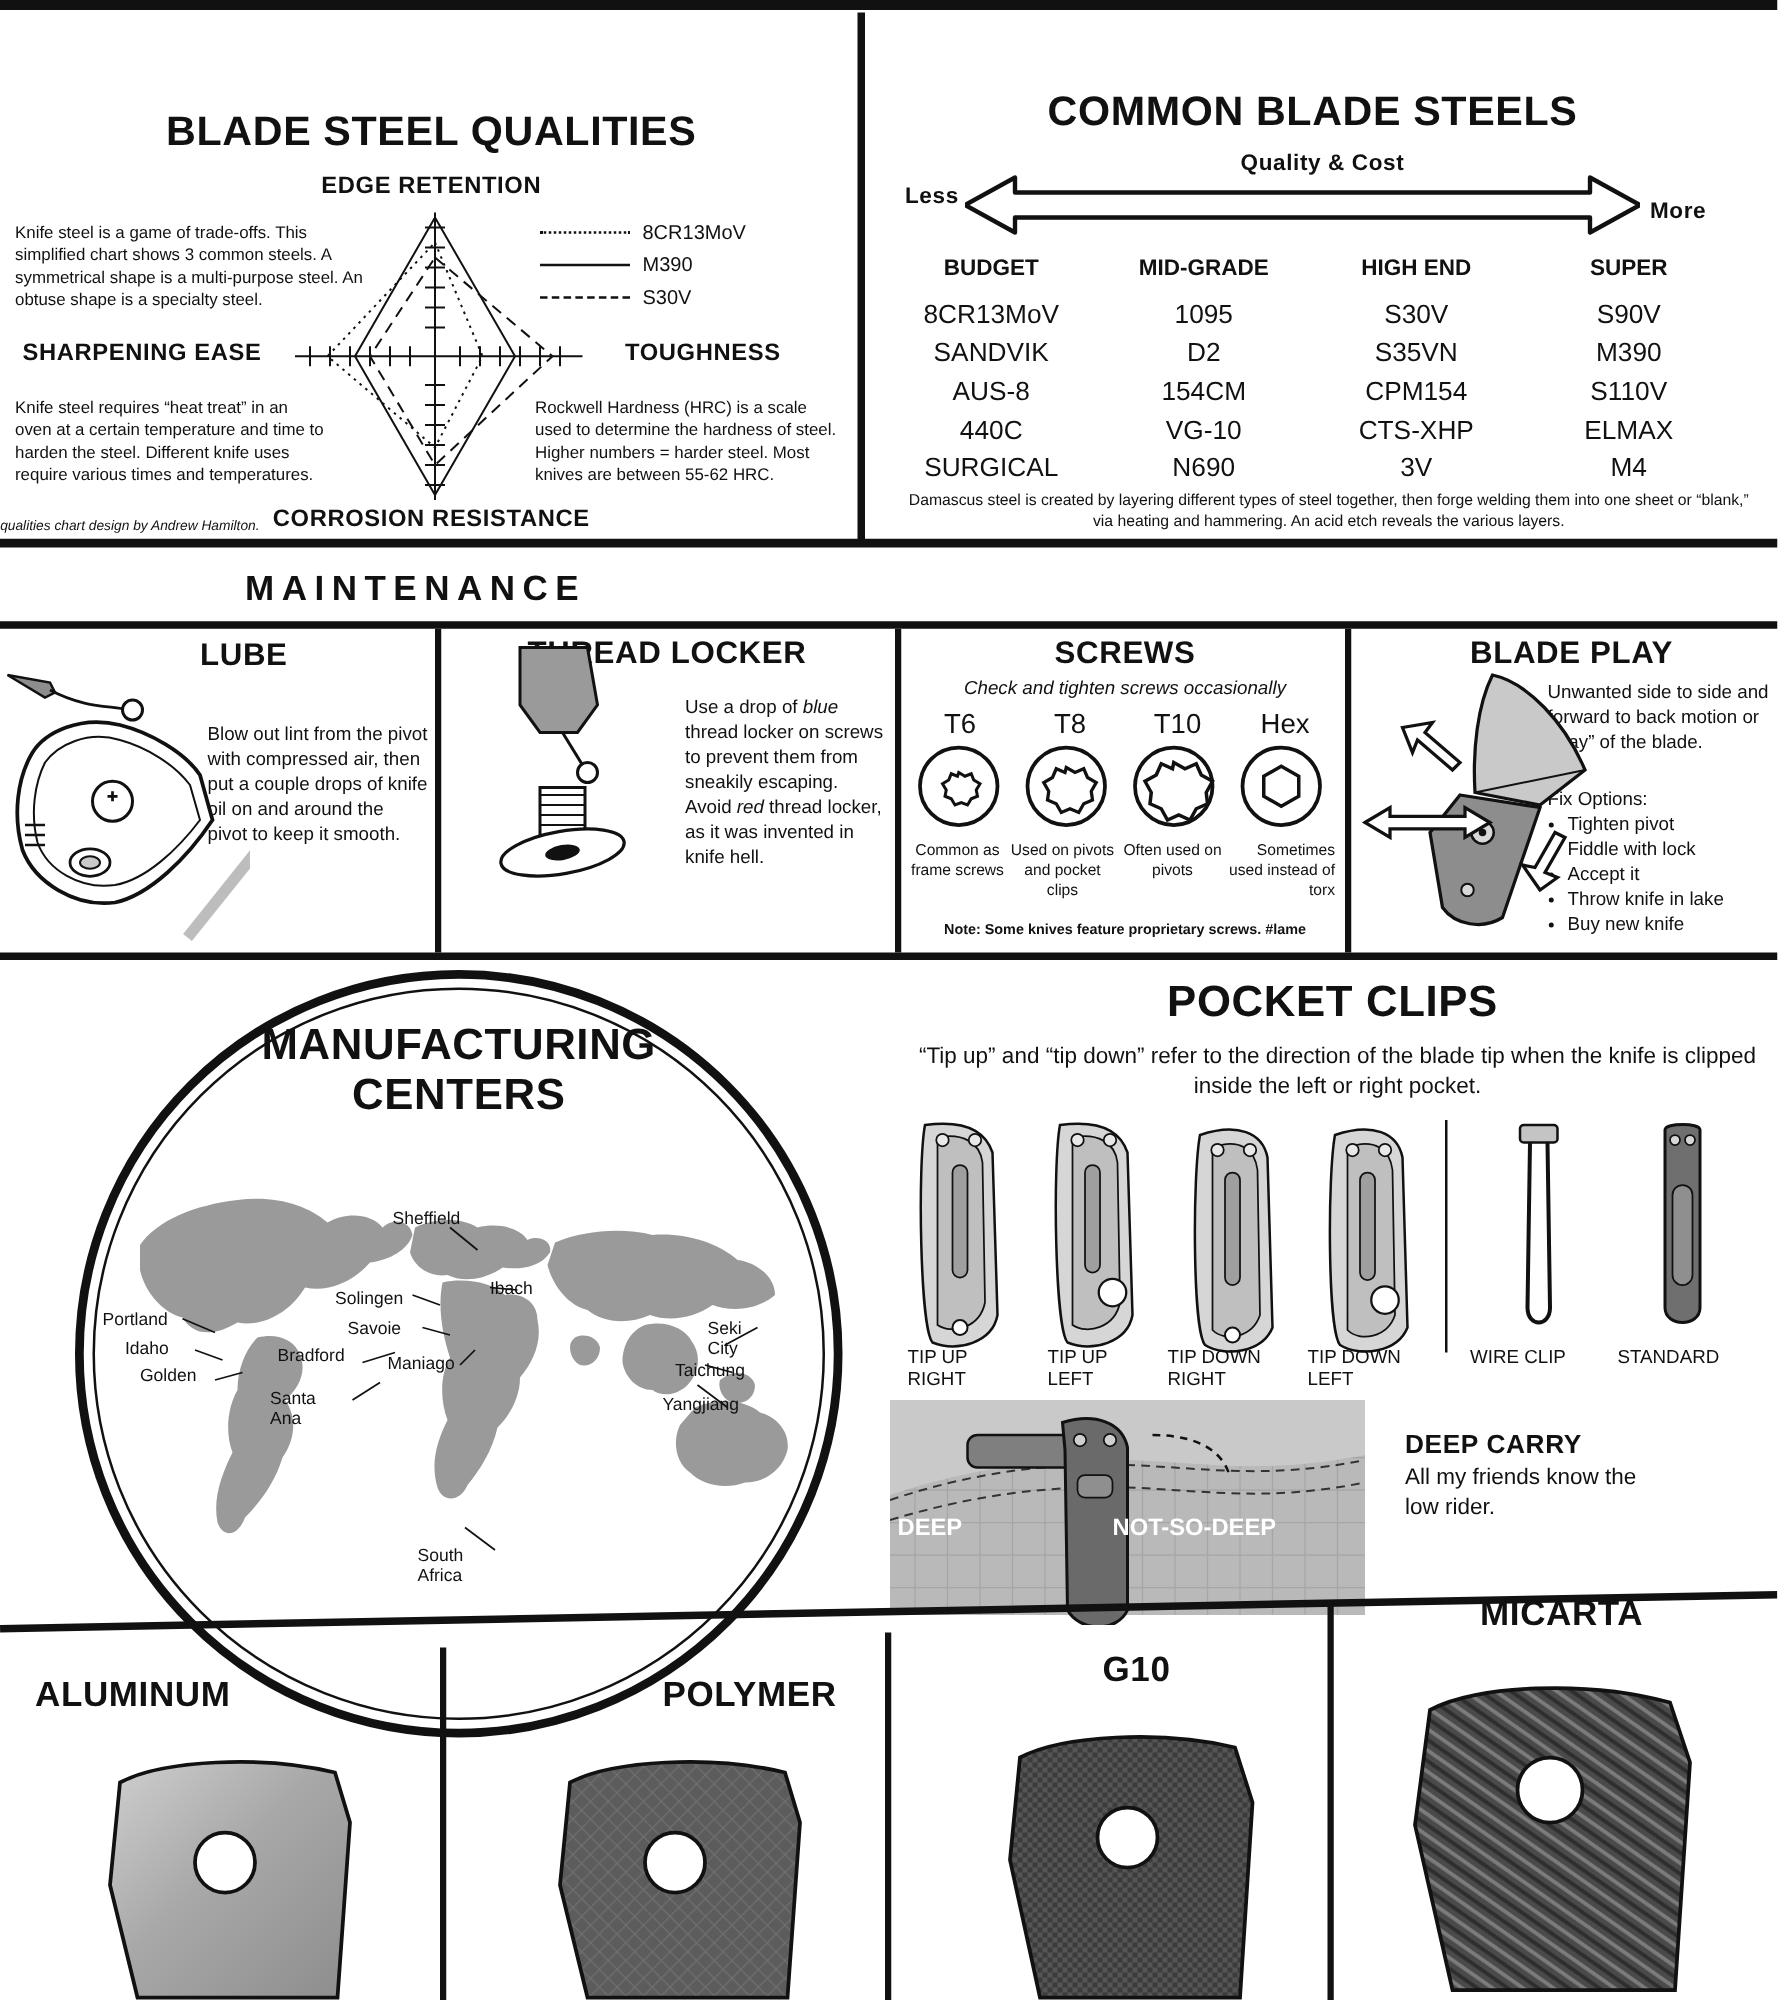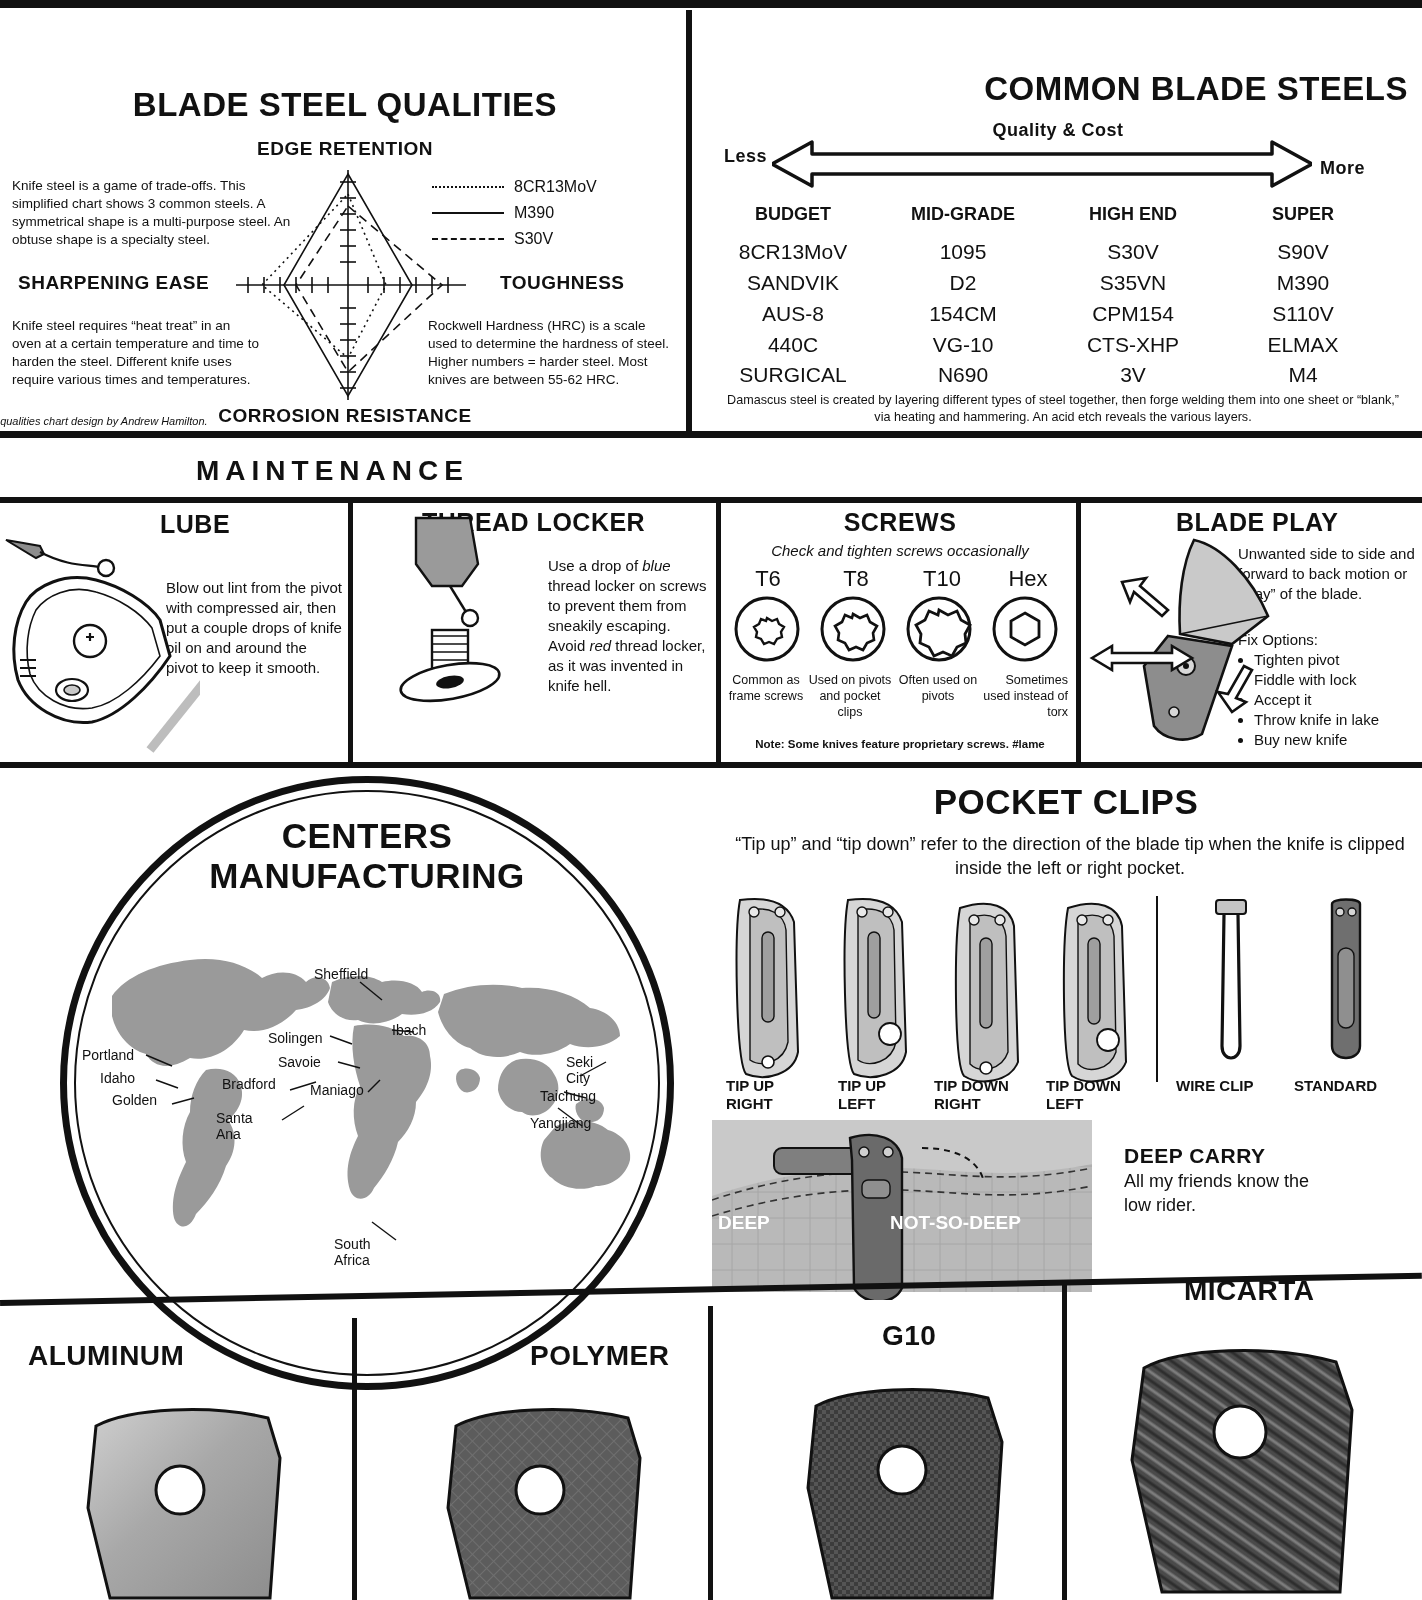--- a/index.html
+++ b/index.html
@@ -24,21 +24,21 @@
   #tough { left:500px; top:272px; font-size:19px; }
   .bsq-para { font-size:13.5px; line-height:1.33; }
   #bsq-p1 { left:12px; top:177px; width:280px; }
   #bsq-p2 { left:12px; top:317px; width:250px; }
   #bsq-p3 { left:428px; top:317px; width:250px; }
   #bsq-credit { left:-28px; top:415px; font-size:11px; font-style:italic; }
   #legend { left:432px; top:178px; width:200px; }
   .legend-line { display:inline-block; width:72px; height:0; vertical-align:4px; margin-right:10px; }
 
   
-  #cbs-title { left:692px; top:70px; width:716px; text-align:right; font-size:33px; }
+  #cbs-title { left:692px; top:70px; width:716px; text-align:center; font-size:33px; }
   #qc-label { left:700px; top:120px; width:716px; text-align:center; font-size:18px; }
   #less-lbl { left:724px; top:146px; font-size:18px; }
   #more-lbl { left:1320px; top:158px; font-size:18px; }
   .steel-col { position:absolute; top:204px; width:150px; text-align:center; }
   .steel-col .ch { font-size:18px; font-weight:bold; margin-bottom:12px; }
   .steel-col .ci { font-size:21px; line-height:1.47; }
   #dam-note { left:718px; top:392px; width:690px; text-align:center; font-size:12.6px; line-height:1.35; }
 
   
   #maint-title { left:196px; top:455px; font-size:28px; letter-spacing:6px; }
@@ -64,21 +64,21 @@
 
   
   #mc-circle { left:60px; top:776px; width:614px; height:614px; border:7px solid #111; border-radius:50%; background:#fff; }
   #mc-circle-inner { left:74px; top:790px; width:586px; height:586px; border:2px solid #111; border-radius:50%; }
   #mc-title { left:90px; top:816px; width:554px; text-align:center; font-size:35px; line-height:1.15; }
   .mc-lbl { position:absolute; font-size:14px; }
 
   
   #pc-title { left:716px; top:782px; width:700px; text-align:center; font-size:35px; }
   #pc-sub { left:730px; top:832px; width:680px; text-align:center; font-size:18px; line-height:1.35; }
-  .clip-lbl { position:absolute; font-size:15px; font-weight:bold; text-align:left; line-height:1.18; }
+  .clip-lbl { position:absolute; font-size:15px; font-weight:normal; text-align:left; line-height:1.18; }
   #clip-div { left:1156px; top:896px; width:2px; height:186px; background:#111; }
   #deep-lbl { left:718px; top:1212px; font-size:19px; font-weight:bold; color:#fff; }
   #nsd-lbl { left:890px; top:1212px; font-size:19px; font-weight:bold; color:#fff; }
   #dc-t { left:1124px; top:1144px; font-size:21px; }
   #dc-p { left:1124px; top:1170px; width:210px; font-size:18px; line-height:1.32; }
 
   
   #hm-rule { left:0; top:1300px; width:1422px; height:6px; background:#111; transform:rotate(-1.1deg); transform-origin:0 0; }
   .hm-v { position:absolute; width:5px; background:#111; }
   #hm-t1 { left:28px; top:1340px; font-size:28px; }
@@ -298,22 +298,22 @@
   <g stroke="#111" stroke-width="2.6" fill="#fff">
     <polygon points="10,142 30,130 30,137 90,137 90,130 110,142 90,154 90,147 30,147 30,154"></polygon>
     <polygon points="40,66 64,62 58,70 86,94 80,100 52,76 48,86"></polygon>
     <polygon points="150,196 136,176 146,178 162,150 170,154 154,182 164,186"></polygon>
   </g>
 </svg>
 
 <div class="abs" id="mc-circle"></div>
 <div class="abs" id="mc-circle-inner"></div>
 <div class="abs hd" id="mc-title">
+  <div>MANUFACTURING</div>
   <div>CENTERS</div>
-  <div>MANUFACTURING</div>
 </div>
 
 <svg class="abs" style="left:86px; top:930px;" width="560" height="340">
   <g fill="#9a9a9a">
     <path d="M26,66 C40,46 70,34 104,30 C134,26 160,34 176,48 C190,40 210,40 220,52 C228,44 242,46 244,58 C240,70 226,78 210,80 C196,96 176,104 158,100 C146,120 124,132 104,128 C84,140 68,138 60,124 C44,120 30,104 26,86 Z"></path>
     <path d="M120,140 C136,136 150,142 154,154 C160,168 152,182 142,190 C152,204 150,222 140,236 C134,256 122,272 110,284 C104,300 92,300 88,288 C84,268 92,248 100,232 C94,216 96,196 104,182 C104,166 110,150 120,140 Z"></path>
     <path d="M246,52 C262,44 284,44 296,52 C312,48 330,52 336,62 C344,58 356,62 354,72 C346,84 330,86 316,84 C302,94 284,96 272,90 C258,92 246,84 242,72 Z"></path>
     <path d="M268,96 C286,92 308,96 318,106 C332,104 344,112 344,126 C348,144 340,160 330,172 C330,188 322,202 312,212 C308,230 298,246 288,258 C282,272 268,272 264,260 C258,240 264,222 272,206 C266,190 266,170 274,156 C268,138 264,116 268,96 Z"></path>
     <path d="M358,64 C382,54 412,52 436,58 C462,56 488,64 504,78 C520,80 534,92 534,106 C520,118 500,120 484,114 C470,124 450,128 434,122 C416,130 396,128 384,118 C368,114 356,98 352,82 Z"></path>
     <path d="M430,130 C446,126 462,132 468,144 C476,156 472,170 464,178 C456,186 444,188 436,182 C424,182 414,172 412,160 C412,144 420,134 430,130 Z"></path>

